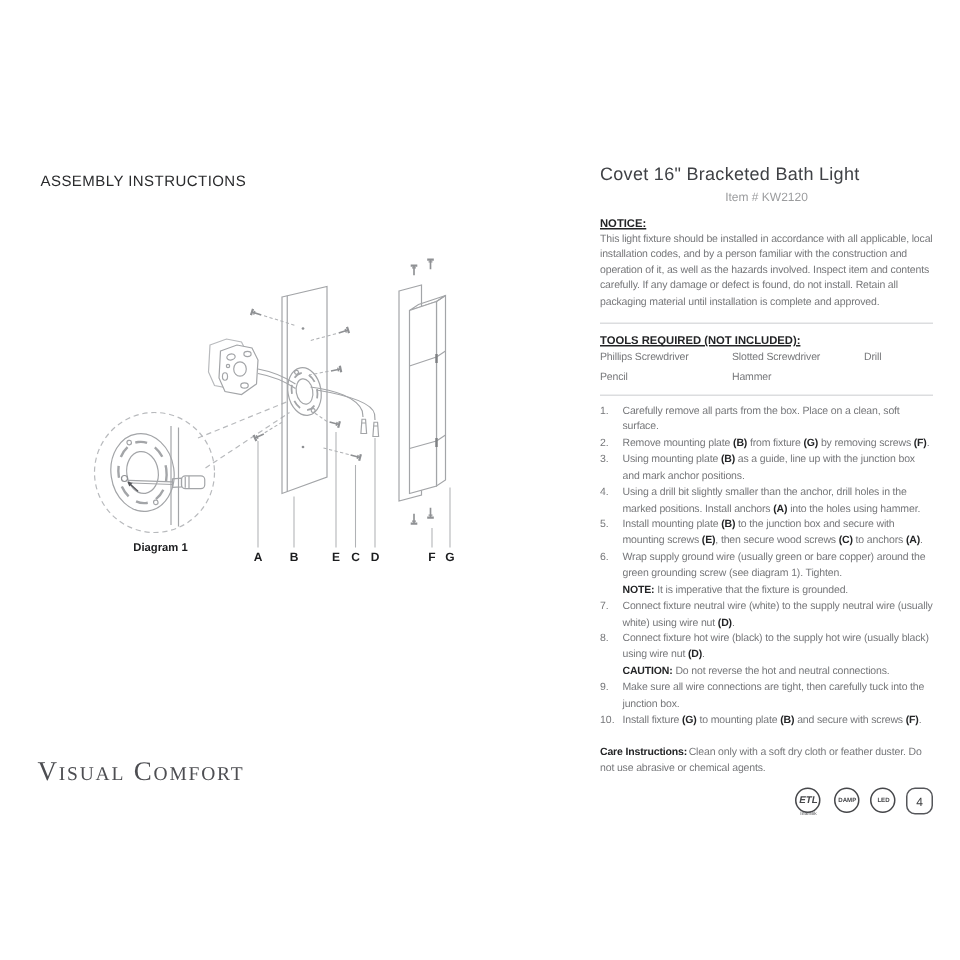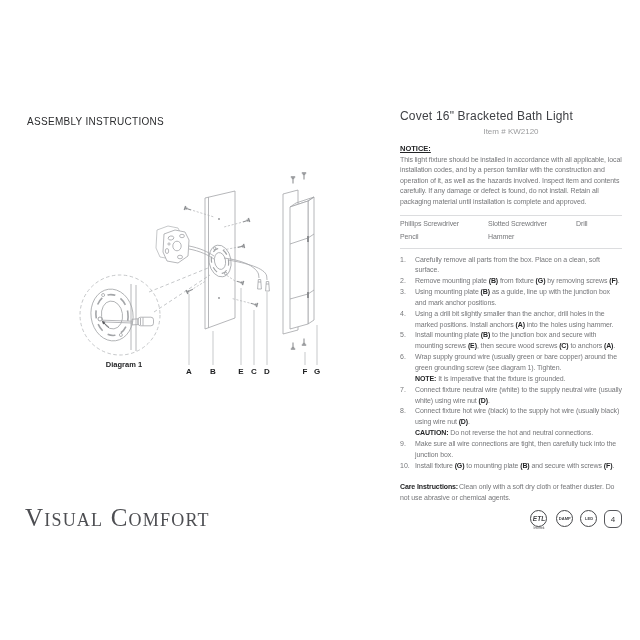--- a/index.html
+++ b/index.html
@@ -11,26 +11,26 @@
     position:relative;
     overflow:hidden;
   }
   .page { position:absolute; inset:0; background:#fff; }
 
   
   .left-heading {
     position:absolute; left:27px; top:116px;
     font-size:10px; font-weight:normal; letter-spacing:.3px; color:#2b2c2e;
   }
-  .diagram-wrap { position:absolute; left:72px; top:164px; width:262px; height:218px; }
+  .diagram-wrap { position:absolute; left:55px; top:164px; width:262px; height:218px; }
   .logo {
     position:absolute; left:25px; top:504px;
     font-family:"Liberation Serif", serif;
     font-variant:small-caps;
-    font-size:25px; letter-spacing:1.2px; color:#4d4e52; font-weight:400;
+    font-size:18px; letter-spacing:1.2px; color:#4d4e52; font-weight:400;
   }
 
   
   .right-col { position:absolute; left:400px; top:109px; width:222px; }
   .prod-title { font-size:12px; color:#3f4145; letter-spacing:.2px; }
   .item-no { font-size:8px; color:#9b9c9e; margin-top:4px;text-align:center; }
   .sec-label { font-size:7.5px; font-weight:bold; color:#232426;text-decoration:underline; }
   .notice-label { margin-top:8px; }
   .body-text { font-size:7px; letter-spacing:-.1px; line-height:10.4px; color:#76777a; }
   .notice-text { margin-top:2px; }
@@ -224,20 +224,21 @@
 
   <div class="right-col">
     <div class="prod-title">Covet 16" Bracketed Bath Light</div>
     <div class="item-no">Item # KW2120</div>
 
     <div class="sec-label notice-label">NOTICE:</div>
     <p class="body-text notice-text">This light fixture should be installed in accordance with all applicable, local installation codes, and by a person familiar with the construction and operation of it, as well as the hazards involved. Inspect item and contents carefully. If any damage or defect is found, do not install. Retain all packaging material until installation is complete and approved.</p>
 
     <hr class="div">
 
+    <div class="sec-label tools-label">TOOLS REQUIRED (NOT INCLUDED):</div>
     <div class="tools-grid">
         <div>Phillips Screwdriver</div>
         <div>Slotted Screwdriver</div>
         <div>Drill</div>
         <div>Pencil</div>
         <div>Hammer</div>
         <div></div>
       </div>
 
     <hr class="div">

